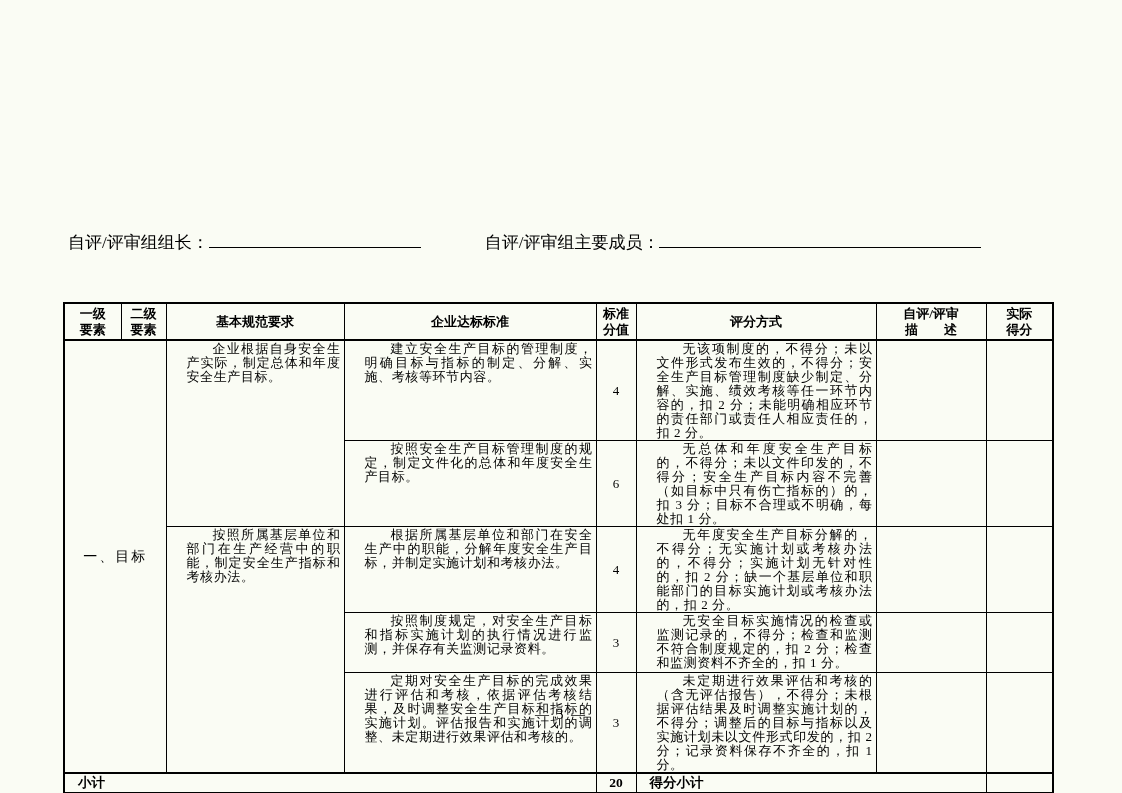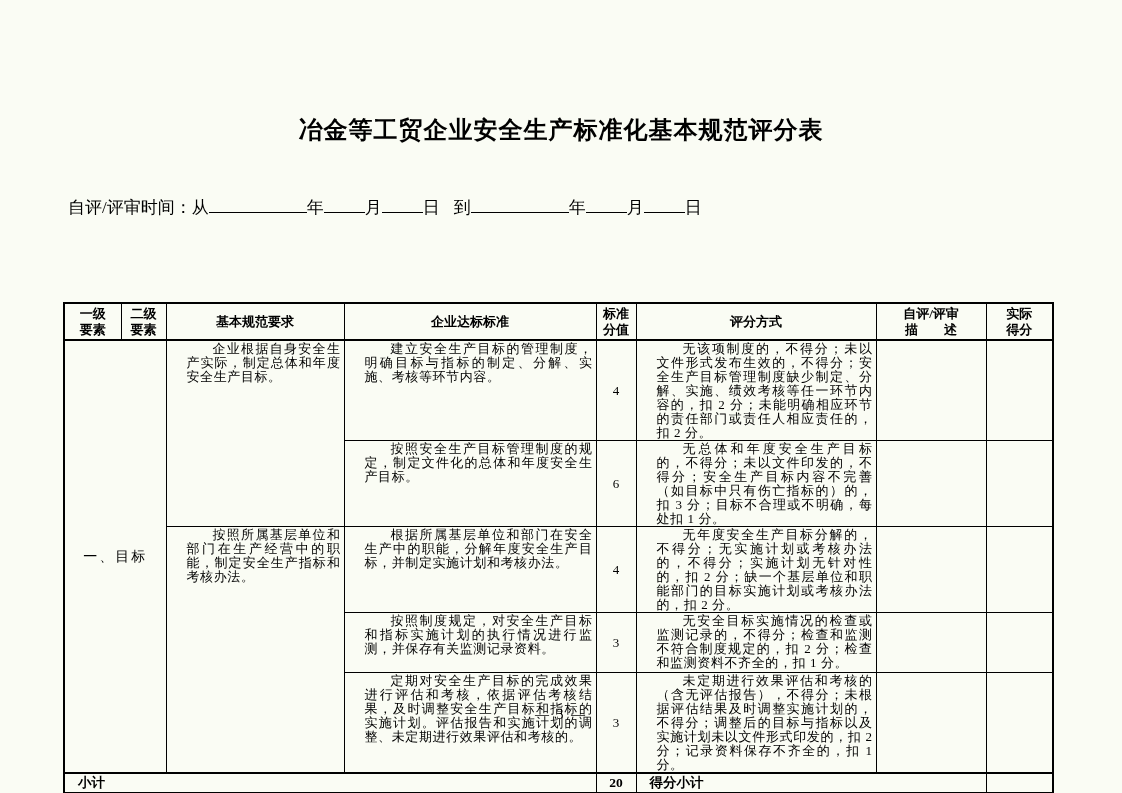--- a/index.html
+++ b/index.html
@@ -92,25 +92,24 @@
     position:absolute; left:0; top:707px; width:100%;
     text-align:center;
     font-size:14px; letter-spacing:2px;
   }
 </style>
 </head>
 <body>
 
 <div class="page">
 
-  <div class="doc-title">冶金等工贸企业安全生产标准化基本规范评分表</div>
 
 
-  <div class="form-line line-time"><span>自评/评审时间：</span><span>从</span><span class="u u-from"></span><span>年</span><span class="u u-ymd"></span><span>月</span><span class="u u-ymd"></span><span>日</span><span class="gap-to"></span><span>到</span><span class="u u-to"></span><span>年</span><span class="u u-ymd"></span><span>月</span><span class="u u-ymd"></span><span>日</span></div>
 
+  <div class="form-line line-leader"><span>自评/评审组组长：</span><span class="u u-leader"></span><span class="gap-members"></span><span>自评/评审组主要成员：</span><span class="u u-members"></span></div>
 
   <table class="score-table">
     <colgroup>
       <col style="width:57px">
         <col style="width:45px">
         <col style="width:178px">
         <col style="width:252px">
       <col style="width:40px">
         <col style="width:240px">
         <col style="width:110px">

